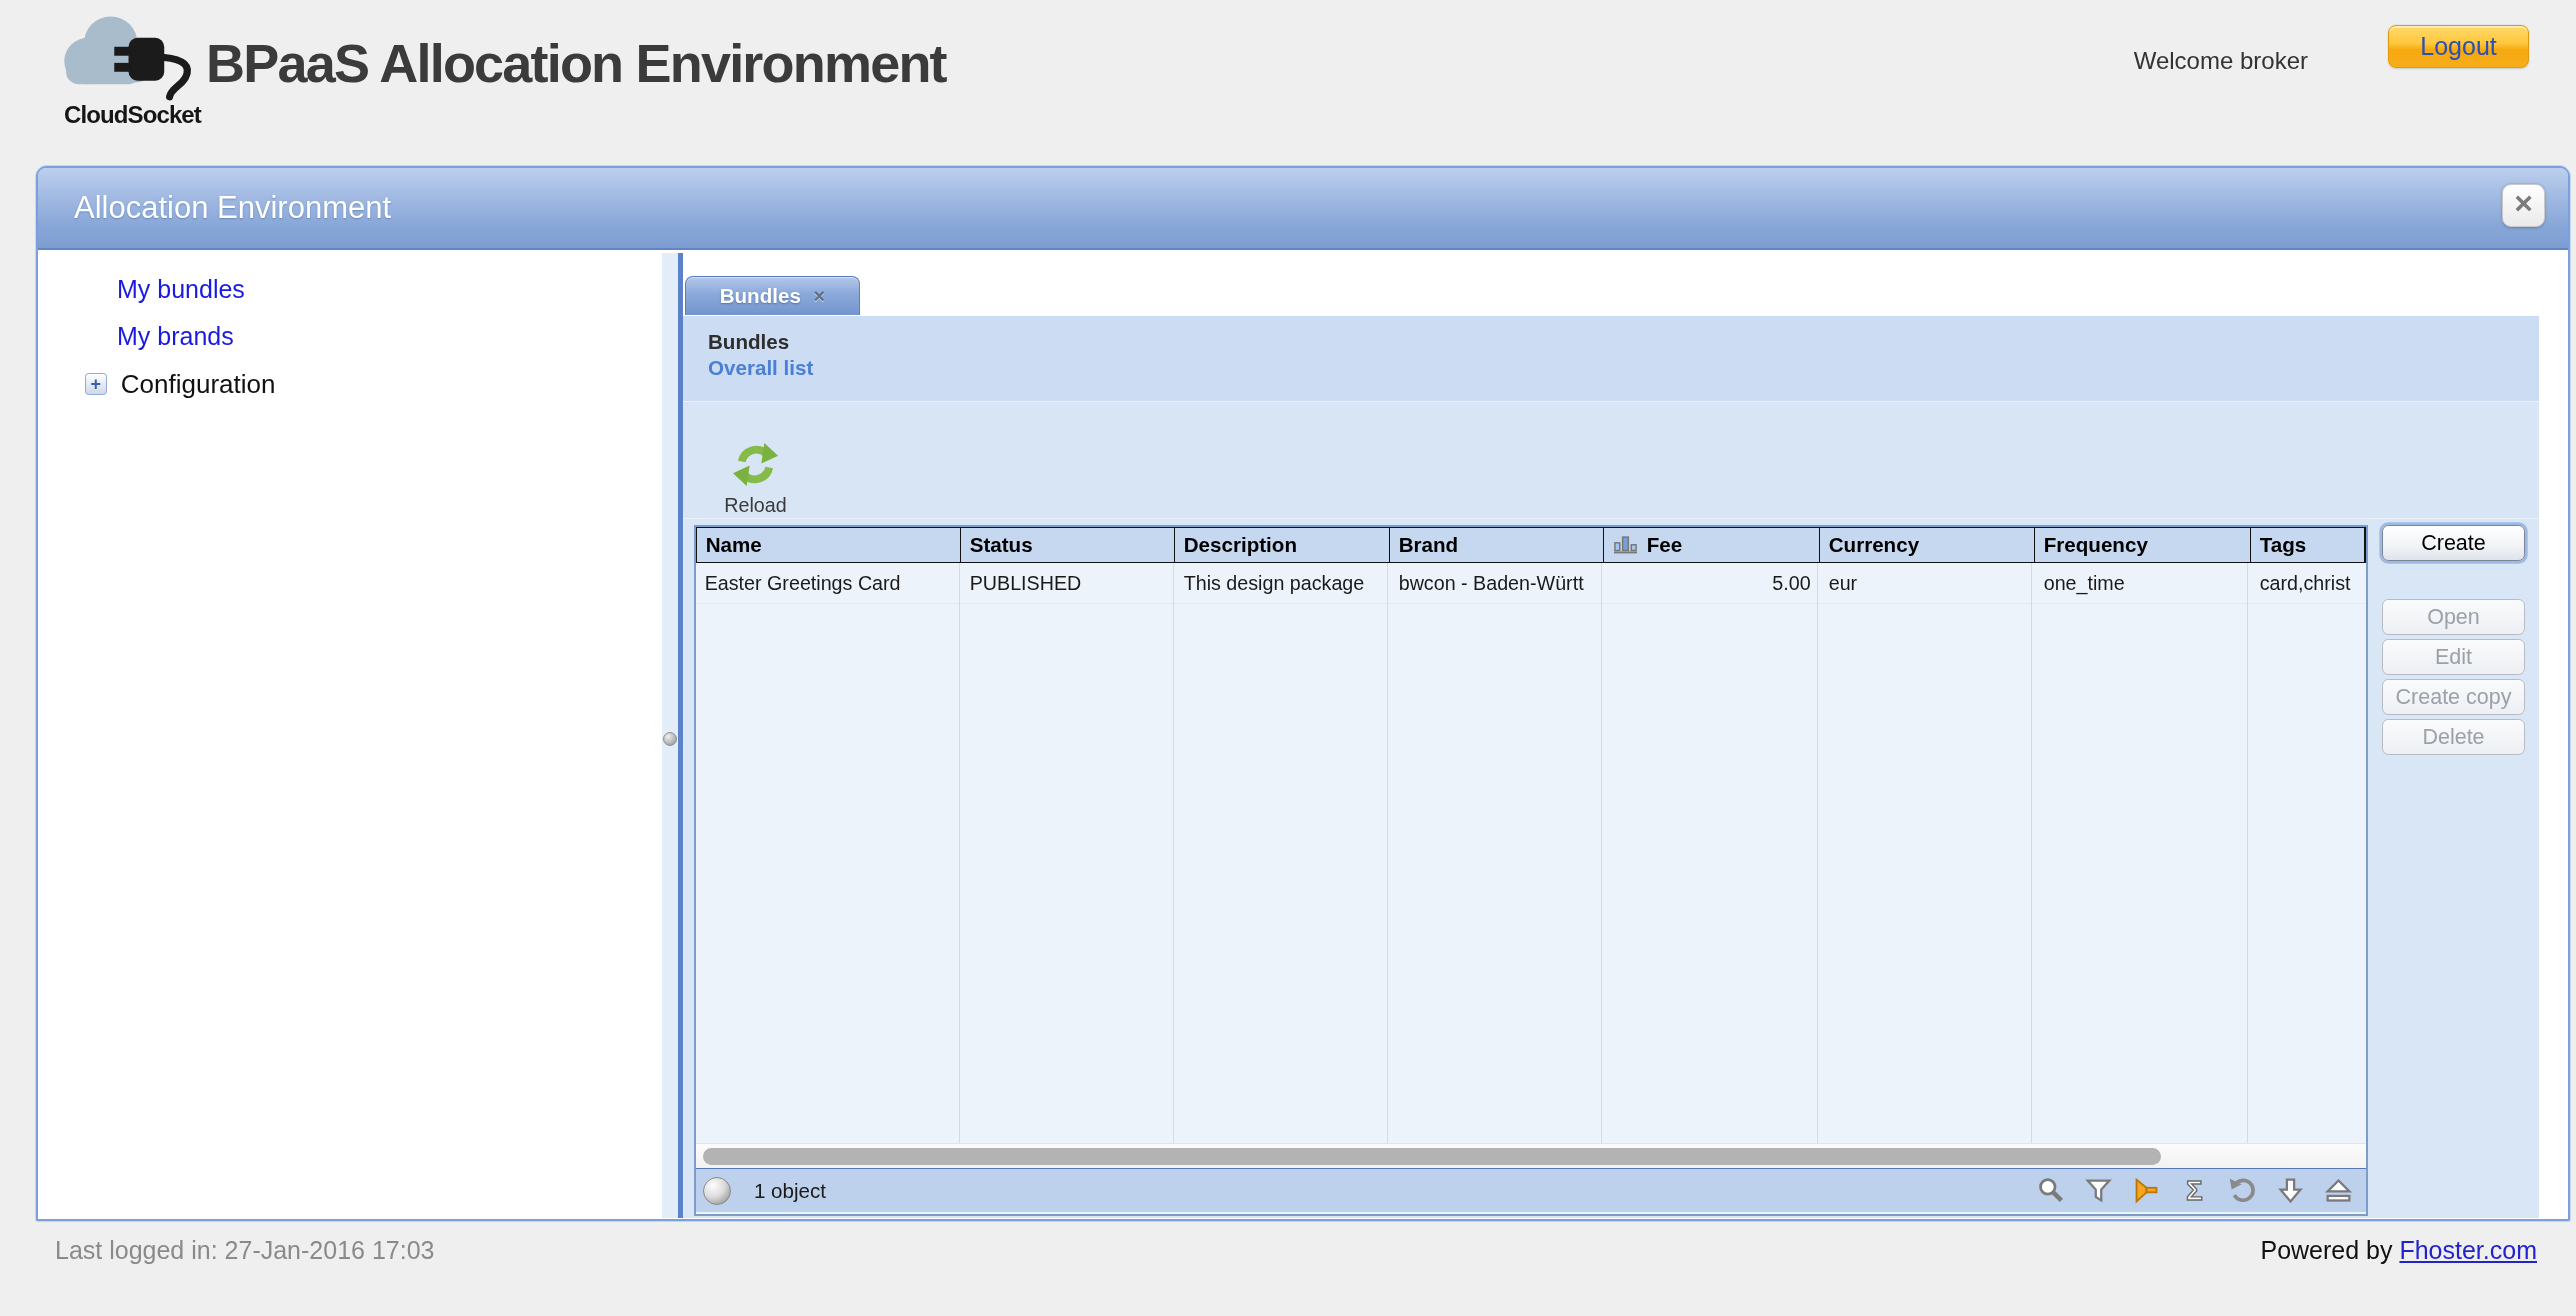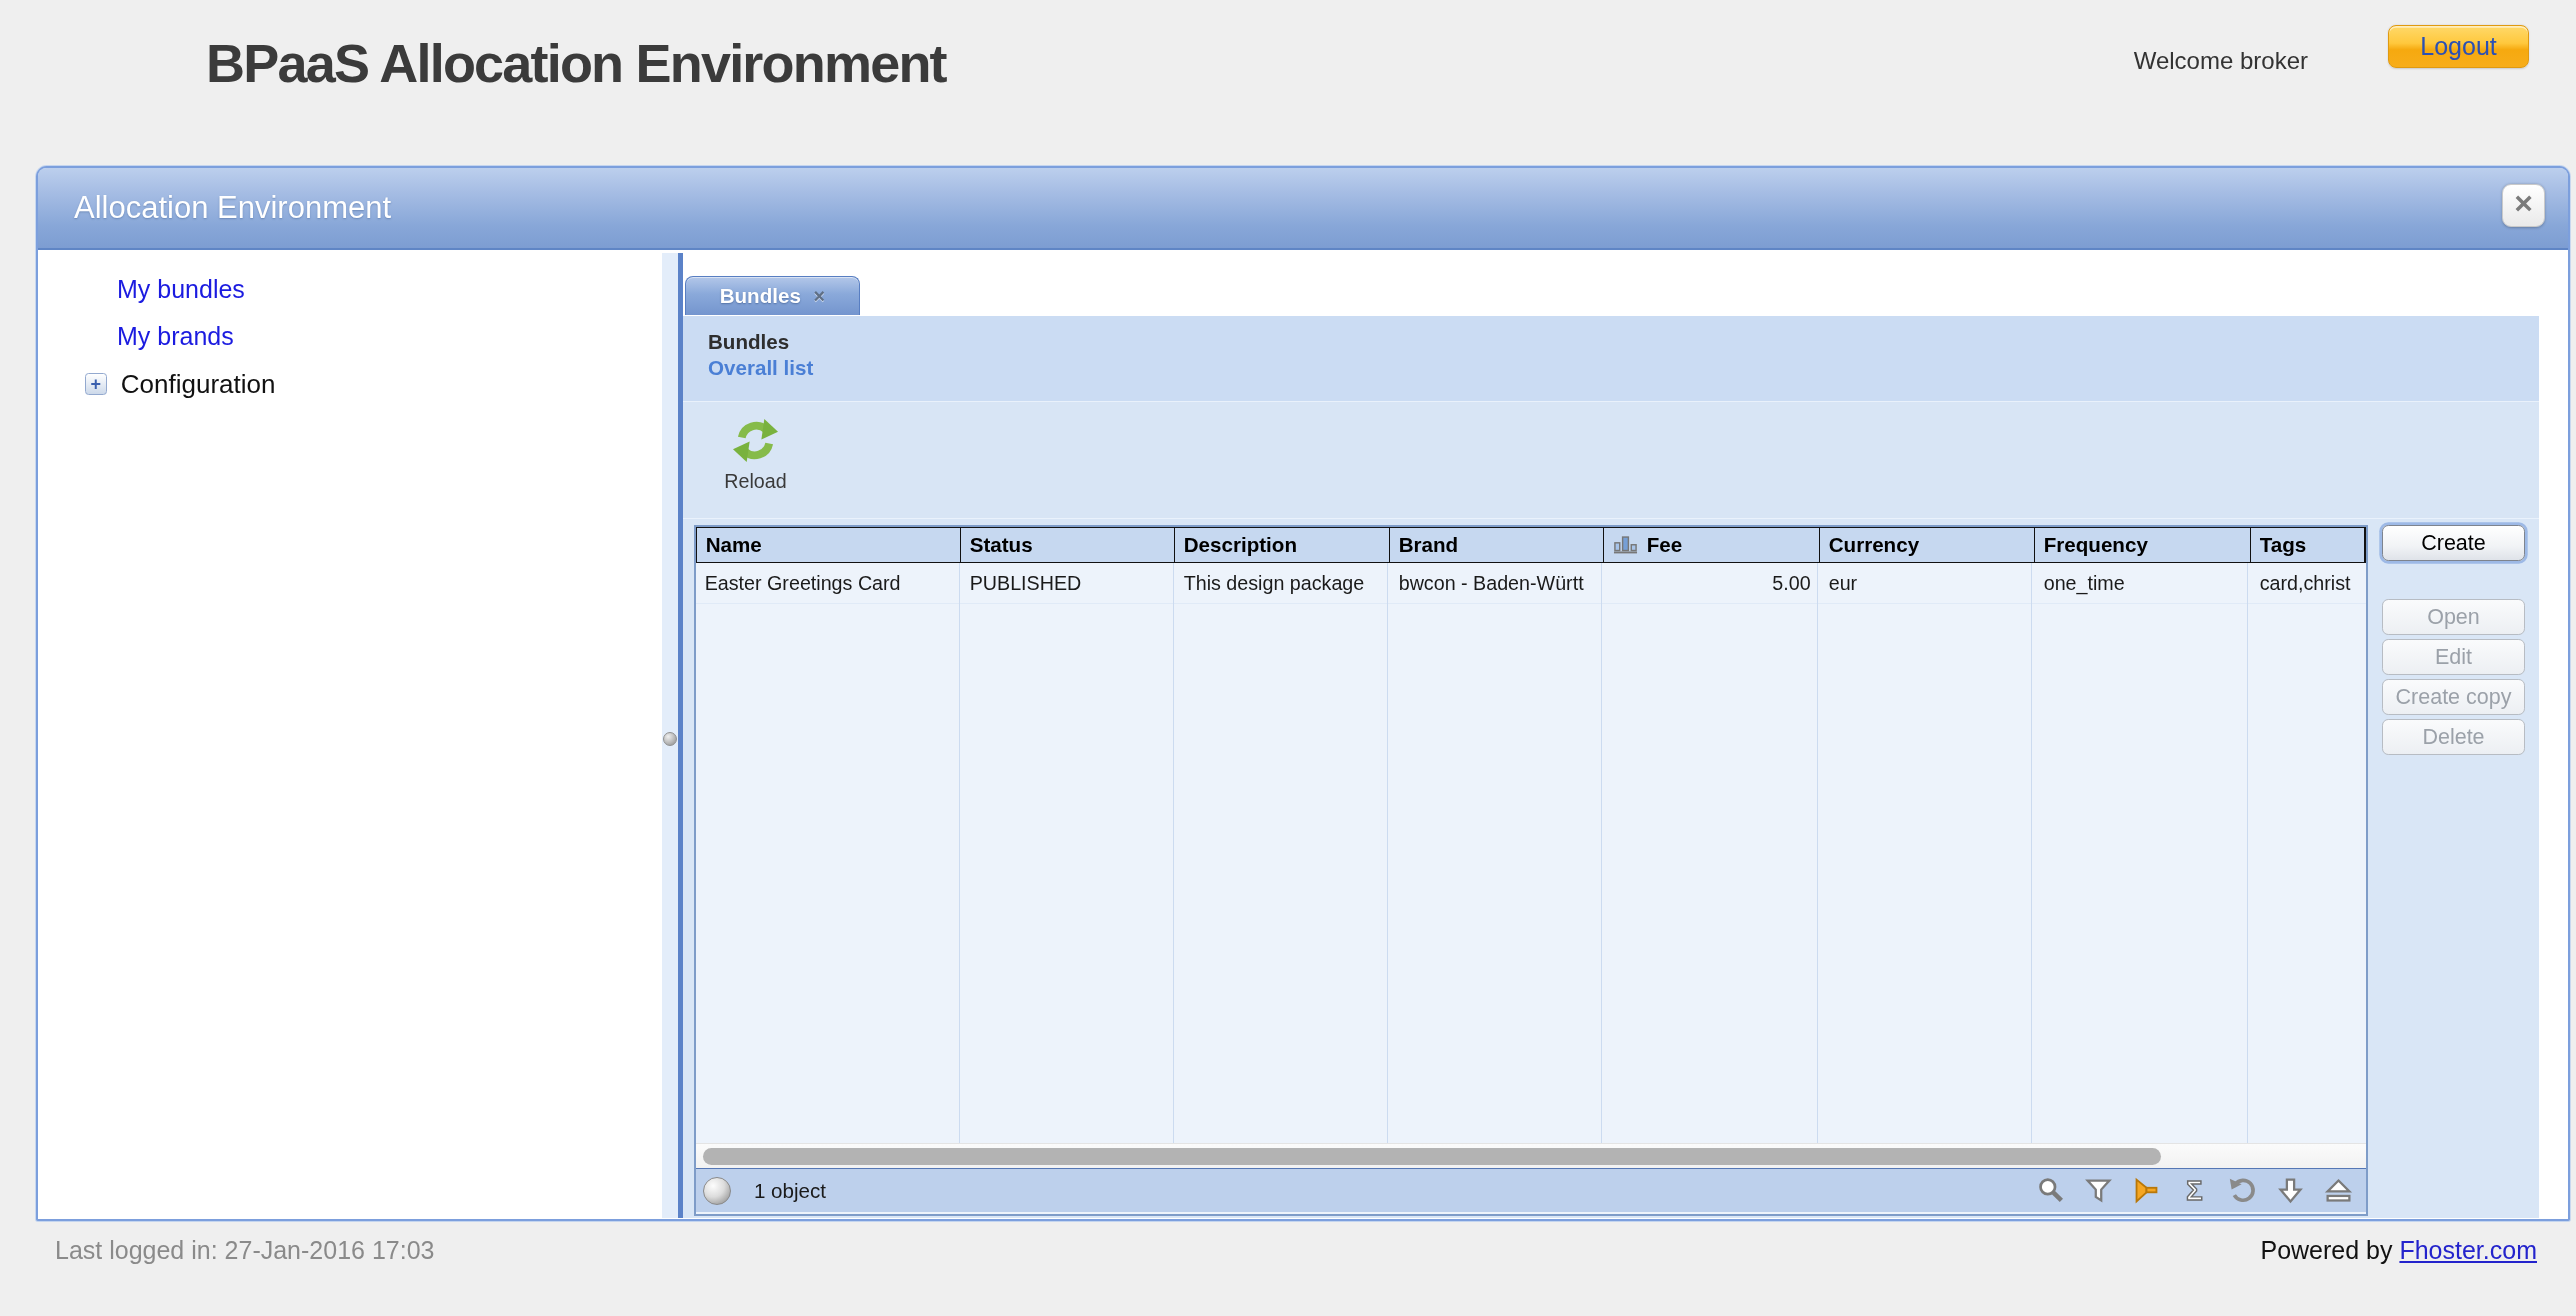--- a/index.html
+++ b/index.html
@@ -75,21 +75,21 @@
   }
   .tab-label { color:#ffffff; font-size:20.6px; font-weight:bold; text-shadow:0 0.9px 1.8px rgba(40,70,120,.5); }
   .tab-close { color:#5f6f85; font-size:19.7px; font-weight:bold; text-shadow:0 0.9px 0 rgba(255,255,255,.6); cursor:pointer; }
 
   .band-head { position:absolute; left:0; top:63px; width:100%; height:86px; background:#cbdcf3; padding:14.3px 0 0 25px; }
   .crumb-title { font-size:20.6px; font-weight:bold; color:#2e2e2e; }
   .crumb-sub { font-size:20.6px; font-weight:bold; color:#4a7fd5; margin-top:1.8px; cursor:pointer; width:max-content; }
 
   .band-tool { position:absolute; left:0; top:148px; width:100%; height:118px; background:#d8e5f5;
                border-top:1.8px solid #e9f1fb; border-bottom:1.8px solid #eaf2fc; }
-  .reload-btn { position:absolute; left:21.5px; top:1px; width:102px; height:104px;
+  .reload-btn { position:absolute; left:21.5px; top:25px; width:102px; height:104px;
                 display:flex; flex-direction:column; align-items:center; justify-content:center; gap:5.4px; cursor:pointer; }
   .reload-label { font-size:19.7px; color:#3a3a3a; }
 
   
   .table-wrap { position:absolute; left:10.7px; top:272px; width:1674px; height:691px;
                 border:2.7px solid #7e9cc8; background:#edf3fb; }
   .thead { display:flex; height:36px; background:#c6d8f0; border:1.8px solid #111; border-left:none; }
   .th { display:flex; align-items:center; padding:0 9px; font-size:20.6px; font-weight:bold; color:#000;
         border-right:1.8px solid #111; overflow:hidden; white-space:nowrap; cursor:pointer; }
   .th:first-child { border-left:1.8px solid #111; }
@@ -134,20 +134,33 @@
   .last-login { position:absolute; left:55px; top:14.3px; font-size:25px; color:#8a8a8a; }
   .powered { position:absolute; right:39px; top:14.3px; font-size:25px; color:#111; }
   .powered a, .powered-link { color:#2323cc; text-decoration:underline; cursor:pointer; }
 </style>
 </head>
 <body>
 
 <div id="screen">
 
   <div class="app-header">
+    <div class="logo-block">
+      <svg width="166" height="93" viewBox="0 0 186 104">
+        <circle cx="42" cy="56" r="26" fill="#a9bccb"></circle>
+        <circle cx="68" cy="36" r="30" fill="#a9bccb"></circle>
+        <circle cx="96" cy="56" r="24" fill="#a9bccb"></circle>
+        <rect x="18" y="52" width="84" height="30" rx="14" fill="#a9bccb"></rect>
+        <rect x="88" y="30" width="40" height="48" rx="10" fill="#1b1b1b"></rect>
+        <rect x="72" y="40" width="18" height="10" fill="#1b1b1b"></rect>
+        <rect x="72" y="58" width="18" height="10" fill="#1b1b1b"></rect>
+        <path d="M128 52 C150 54 158 62 152 74 C147 84 136 86 134 96" stroke="#1b1b1b" stroke-width="8" fill="none" stroke-linecap="round"></path>
+      </svg>
+      <div class="logo-caption">CloudSocket</div>
+    </div>
     <div class="app-title">BPaaS Allocation Environment</div>
     <div class="welcome">Welcome broker</div>
     <div class="logout-btn">Logout</div>
   </div>
 
   <div class="window">
     <div class="titlebar">
       <div class="titlebar-text">Allocation Environment</div>
       <div class="win-close">×</div>
     </div>

